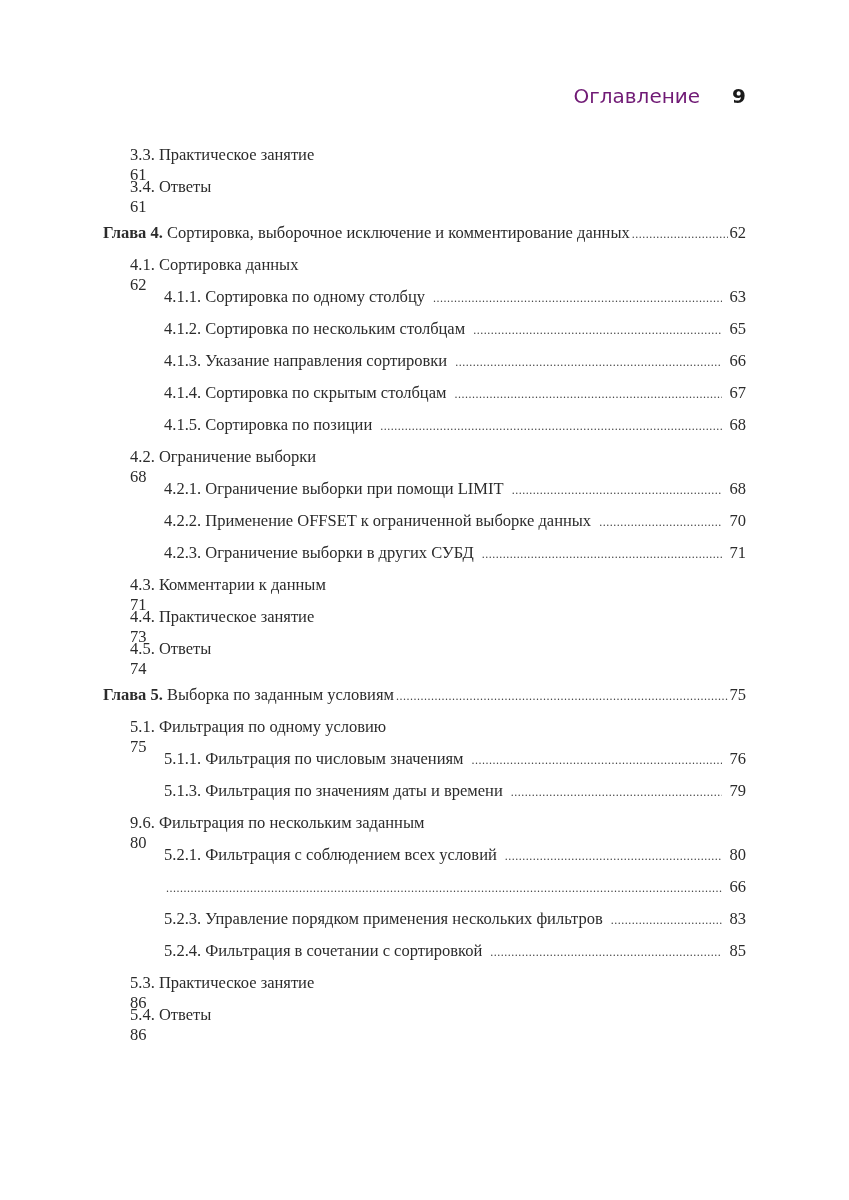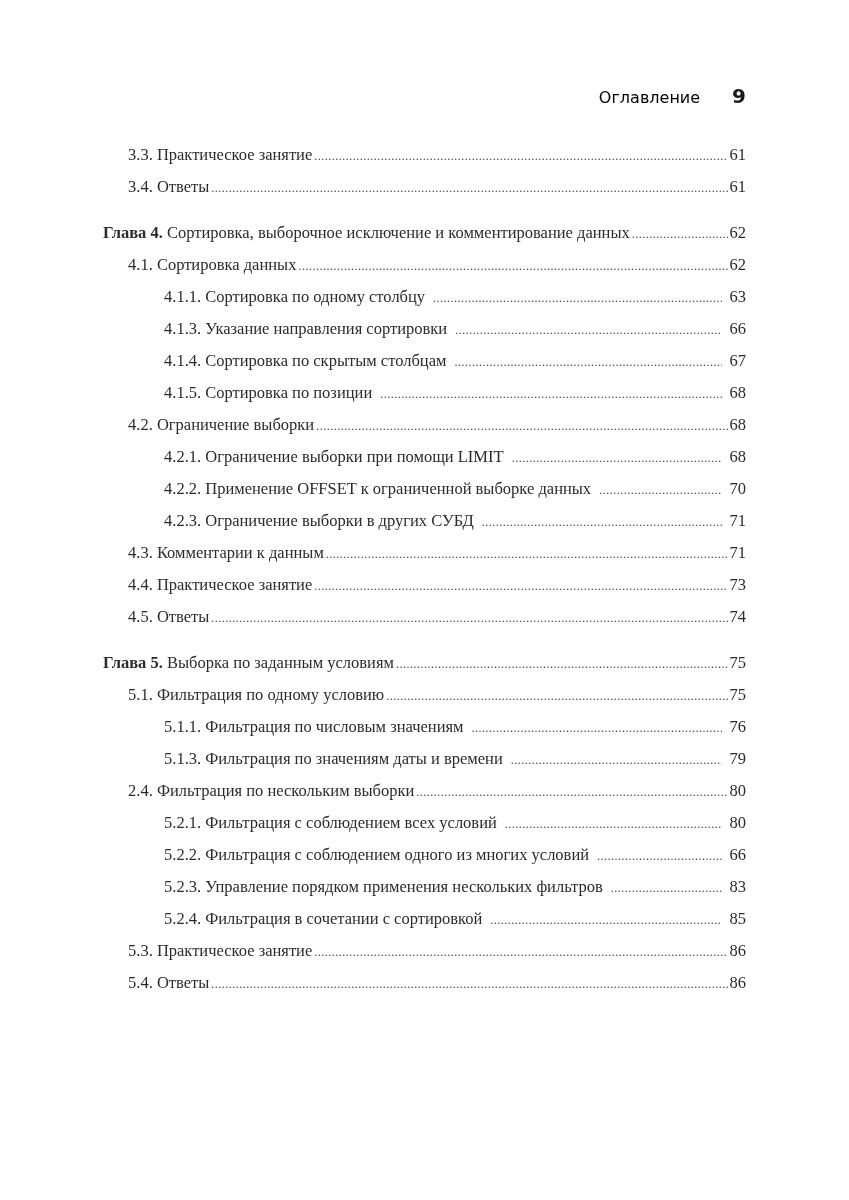--- a/index.html
+++ b/index.html
@@ -1,23 +1,23 @@
 <!DOCTYPE html>
 <html><head>
 <meta charset="utf-8">
 <style>
   html, body { margin: 0; padding: 0; background: #ffffff; }
   body { width: 849px; height: 1200px; position: relative; overflow: hidden; }
   .header { position: absolute; top: 84px; right: 103px; display: flex; align-items: baseline; gap: 32px; }
-  .header-title { font-family: "DejaVu Sans", sans-serif; font-size: 16px; color: #000000; }
+  .header-title { font-family: "DejaVu Sans", sans-serif; font-size: 20px; color: #701a75; }
   .header-page { font-family: "DejaVu Sans", sans-serif; font-size: 20px; font-weight: bold; color: #1a1a1a; }
   .toc { position: absolute; top: 145px; left: 103px; width: 643px; }
   .row { display: flex; align-items: baseline; height: 32px; font-family: "Liberation Serif", serif; font-size: 16.5px; color: #2b2b2b; white-space: nowrap; }
   .row.lvl1 { margin-top: 14px; }
-  .row.lvl2 { padding-left: 25px; }
+  .row.lvl2 { padding-left: 25px; flex-direction: column; }
   .row.lvl3 { padding-left: 61px; gap: 6px; }
   .bold { font-weight: bold; margin-top: 12px; }
   .leader { flex: 1; overflow: hidden; margin: 0 2px; color: #444; }
   .leader::after { content: "...................................................................................................................................................................................................................................................."; letter-spacing: 0.5px; font-size: 12px; }
   .pg { text-align: left; }
 </style>
 </head>
 <body>
 
 <div class="header">
@@ -43,20 +43,25 @@
     </div>
     <div class="row lvl2">
       <span><span>4.1.</span> <span>Сортировка данных</span></span>
       <span class="leader"></span>
       <span class="pg">62</span>
     </div>
     <div class="row lvl3">
       <span><span>4.1.1.</span> <span>Сортировка по одному столбцу</span></span>
       <span class="leader"></span>
       <span class="pg">63</span>
+    </div>
+    <div class="row lvl3">
+      <span><span>4.1.2.</span> <span>Сортировка по нескольким столбцам</span></span>
+      <span class="leader"></span>
+      <span class="pg">65</span>
     </div>
     <div class="row lvl3">
       <span><span>4.1.3.</span> <span>Указание направления сортировки</span></span>
       <span class="leader"></span>
       <span class="pg">66</span>
     </div>
     <div class="row lvl3">
       <span><span>4.1.4.</span> <span>Сортировка по скрытым столбцам</span></span>
       <span class="leader"></span>
       <span class="pg">67</span>
@@ -115,31 +120,30 @@
       <span><span>5.1.1.</span> <span>Фильтрация по числовым значениям</span></span>
       <span class="leader"></span>
       <span class="pg">76</span>
     </div>
     <div class="row lvl3">
       <span><span>5.1.3.</span> <span>Фильтрация по значениям даты и времени</span></span>
       <span class="leader"></span>
       <span class="pg">79</span>
     </div>
     <div class="row lvl2">
-      <span><span>2.4.</span> <span>Фильтрация по нескольким выборки</span></span>
+      <span><span>9.6.</span> <span>Фильтрация по нескольким заданным</span></span>
       <span class="leader"></span>
       <span class="pg">80</span>
     </div>
     <div class="row lvl3">
       <span><span>5.2.1.</span> <span>Фильтрация с соблюдением всех условий</span></span>
       <span class="leader"></span>
       <span class="pg">80</span>
     </div>
     <div class="row lvl3">
-      <span><span>5.2.2.</span> <span>Фильтрация с соблюдением одного из многих условий</span></span>
       <span class="leader"></span>
       <span class="pg">66</span>
     </div>
     <div class="row lvl3">
       <span><span>5.2.3.</span> <span>Управление порядком применения нескольких фильтров</span></span>
       <span class="leader"></span>
       <span class="pg">83</span>
     </div>
     <div class="row lvl3">
       <span><span>5.2.4.</span> <span>Фильтрация в сочетании с сортировкой</span></span>

